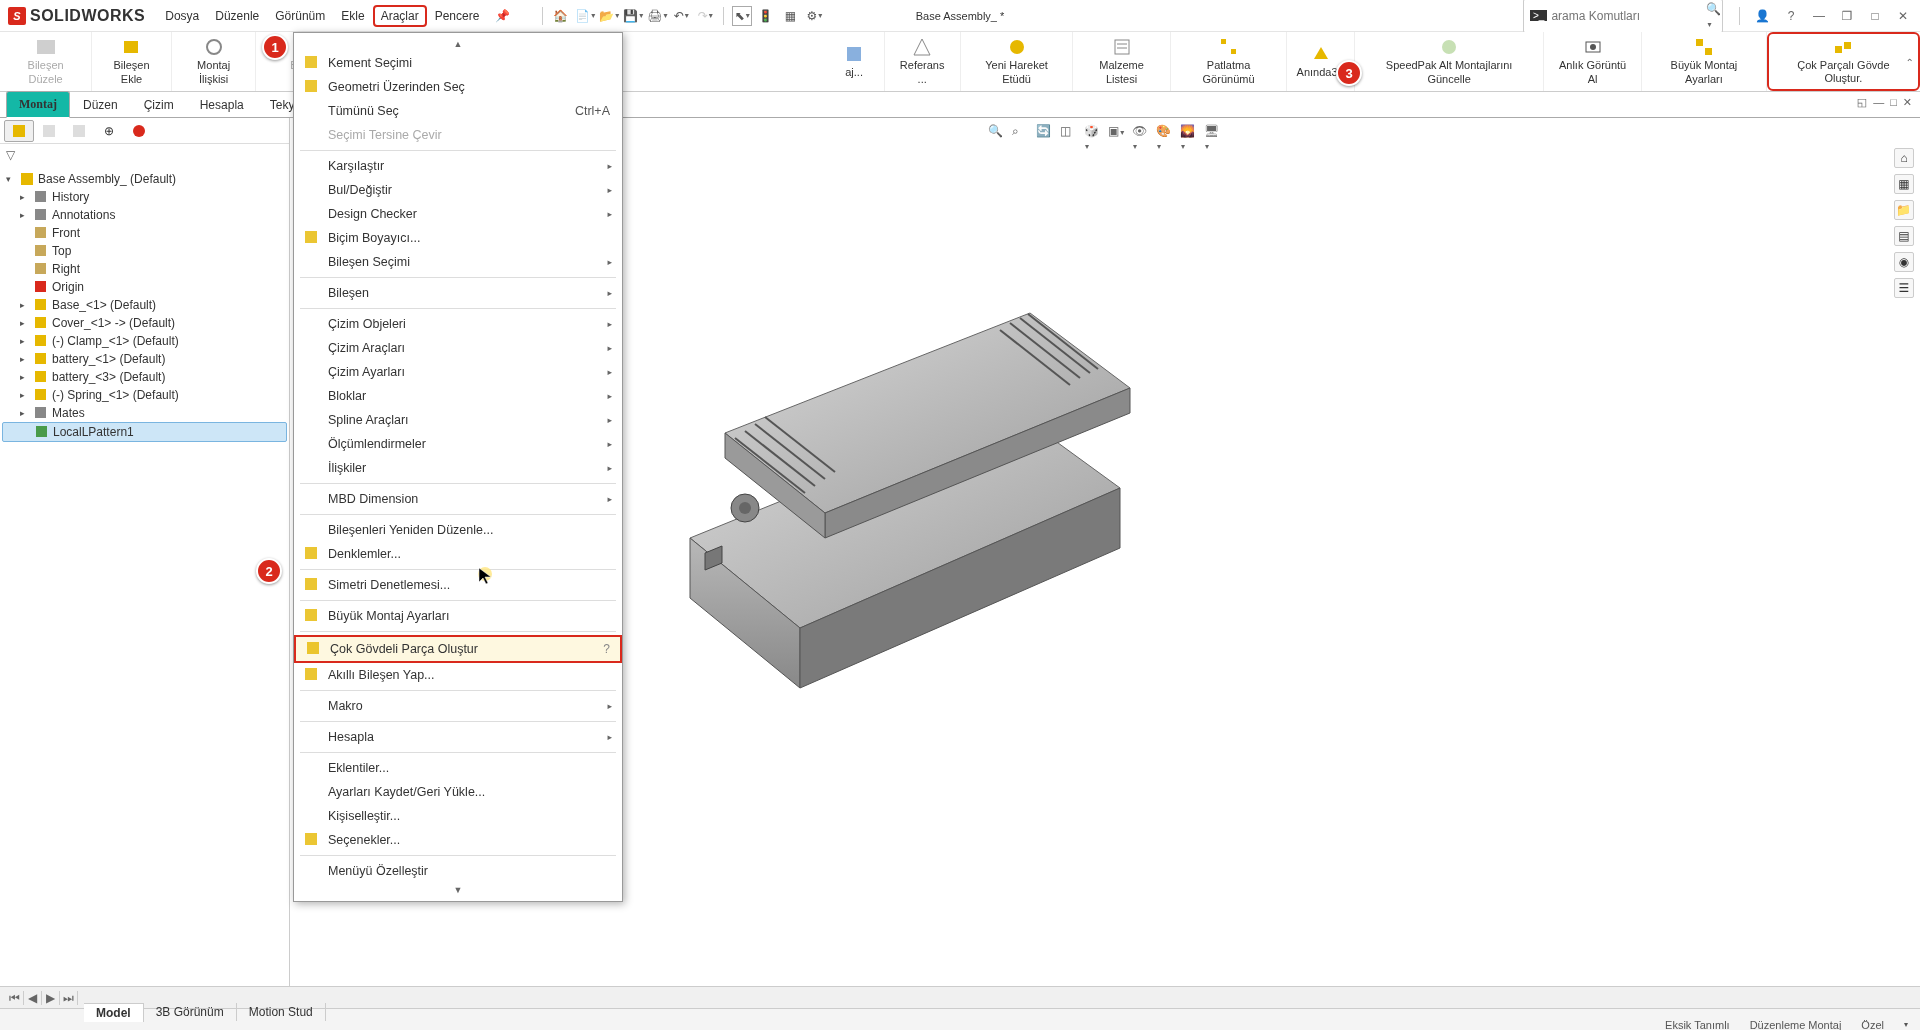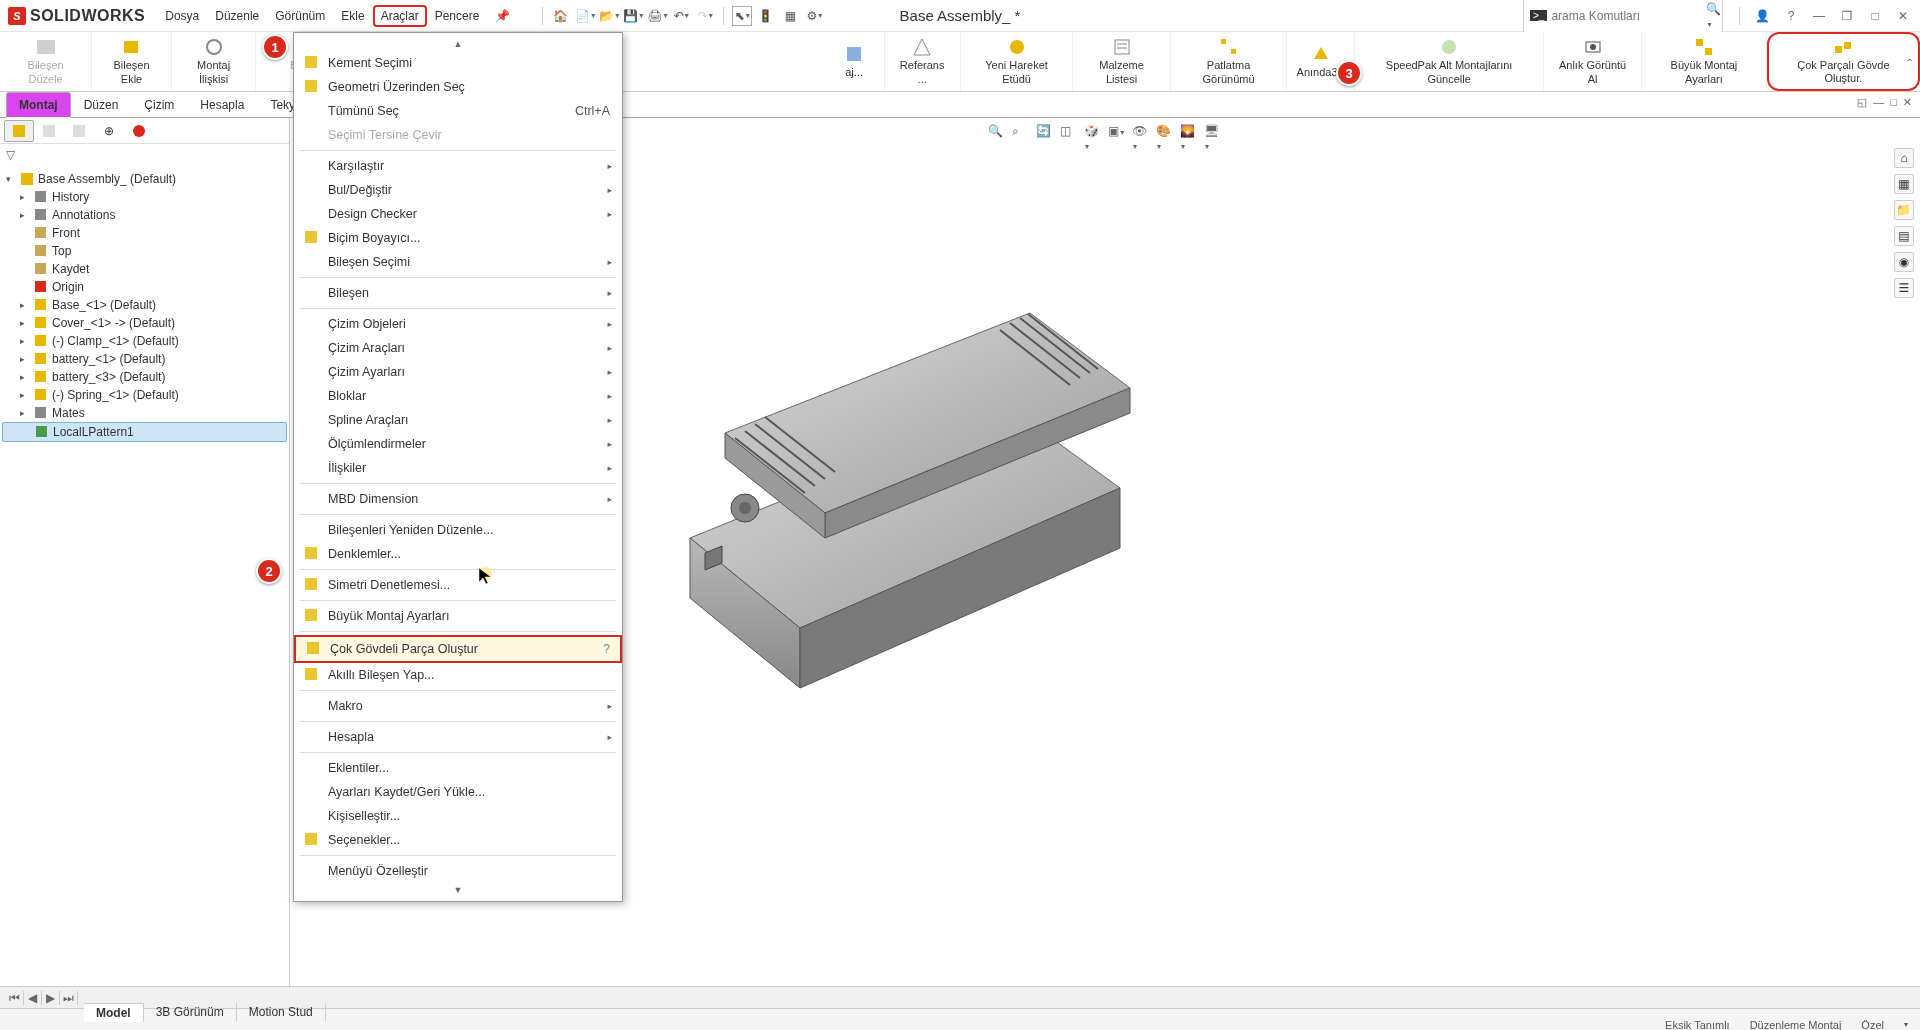--- a/index.html
+++ b/index.html
@@ -10,38 +10,38 @@
 .logo { display: flex; align-items: center; margin-right: 12px; }
 .logo-icon { width: 18px; height: 18px; background: #d9291c; border-radius: 2px; display: flex; align-items: center; justify-content: center; color: #fff; font-weight: bold; font-size: 11px; font-style: italic; }
 .logo-text { margin-left: 4px; font-size: 16px; color: #333; font-weight: 600; letter-spacing: 0.5px; }
 .menubar { display: flex; gap: 0; }
 .menubar-item { padding: 4px 8px; cursor: pointer; position: relative; }
 .menubar-item.highlighted { border: 2px solid #d9291c; border-radius: 4px; padding: 2px 6px; }
 .toolbar-icons { display: flex; gap: 4px; margin-left: 20px; align-items: center; }
 .tb-icon { width: 20px; height: 20px; display: flex; align-items: center; justify-content: center; color: #555; cursor: pointer; }
 .tb-sep { width: 1px; height: 18px; background: #ccc; margin: 0 4px; }
 .dropdown-arrow { font-size: 8px; color: #666; margin-left: 1px; }
-.doc-title { position: absolute; left: 50%; transform: translateX(-50%); font-size: 15px; }
+.doc-title { position: absolute; left: 50%; transform: translateX(-50%); font-size: 11px; }
 .search-box { margin-left: auto; display: flex; align-items: center; border: 1px solid #ccc; border-radius: 2px; padding: 2px 6px; width: 200px; background: #fff; }
 .search-box input { border: none; outline: none; flex: 1; font-size: 12px; color: #888; }
 .window-controls { display: flex; gap: 10px; margin-left: 12px; }
 .win-btn { width: 18px; height: 18px; display: flex; align-items: center; justify-content: center; cursor: pointer; color: #666; }
 
 
 .ribbon { height: 60px; background: #fff; display: flex; border-bottom: 1px solid #ccc; position: relative; }
 .ribbon-btn { display: flex; flex-direction: column; align-items: center; justify-content: center; padding: 4px 10px; cursor: pointer; min-width: 60px; text-align: center; line-height: 1.2; font-size: 11px; color: #333; border-right: 1px solid #eee; }
 .ribbon-btn.disabled { color: #aaa; }
 .ribbon-btn .ribbon-icon { width: 20px; height: 20px; margin-bottom: 2px; }
-.ribbon-btn.highlighted { border: 2px solid #d9291c; border-radius: 12px; }
+.ribbon-btn.highlighted { border: 2px solid #d9291c; border-radius: 6px; }
 .ribbon-expand { position: absolute; right: 6px; top: 50%; transform: translateY(-50%); font-size: 10px; color: #666; }
 
 
 .tabstrip { height: 26px; background: #fff; display: flex; align-items: end; border-bottom: 1px solid #aaa; padding-left: 6px; position: relative; }
 .tab { padding: 5px 12px; font-size: 12px; cursor: pointer; border: 1px solid transparent; border-bottom: none; }
-.tab.active { background: #d946ef; border: 1px solid #aaa; border-bottom: 1px solid #fff; margin-bottom: -1px; font-weight: bold; border-radius: 3px 3px 0 0; }
+.tab.active { background: #14b8a6; border: 1px solid #aaa; border-bottom: 1px solid #fff; margin-bottom: -1px; font-weight: bold; border-radius: 3px 3px 0 0; font-family: Liberation Serif, serif; }
 .tabstrip-icons { position: absolute; right: 8px; top: 4px; display: flex; gap: 6px; font-size: 11px; color: #666; }
 
 
 .body { display: flex; height: calc(1030px - 32px - 60px - 26px - 22px - 22px); }
 .sidebar { width: 290px; border-right: 1px solid #ccc; display: flex; flex-direction: column; background: #fff; }
 .sidebar-tabs { height: 26px; display: flex; gap: 0; padding: 2px 4px; border-bottom: 1px solid #ddd; }
 .sidebar-tab { width: 30px; height: 22px; display: flex; align-items: center; justify-content: center; cursor: pointer; border: 1px solid transparent; }
 .sidebar-tab.active { border: 1px solid #aaa; background: #f0f0f0; border-radius: 2px; }
 .filter-row { padding: 4px 6px; color: #666; }
 .tree { flex: 1; overflow: auto; padding: 4px 2px; }
@@ -322,21 +322,21 @@
             <svg class="node-icon">
               <rect width="11" height="11" x="1" y="1" fill="#c7a85a"></rect>
             </svg>
             <span>Top</span>
           </div>
           <div class="tree-item indent-1">
             <span class="expander"></span>
             <svg class="node-icon">
               <rect width="11" height="11" x="1" y="1" fill="#c7a85a"></rect>
             </svg>
-            <span>Kaydet</span>
+            <span>Right</span>
           </div>
           <div class="tree-item indent-1">
             <span class="expander"></span>
             <svg class="node-icon">
               <rect width="11" height="11" x="1" y="1" fill="#d9291c"></rect>
             </svg>
             <span>Origin</span>
           </div>
           <div class="tree-item indent-1">
             <span class="expander">▸</span>

